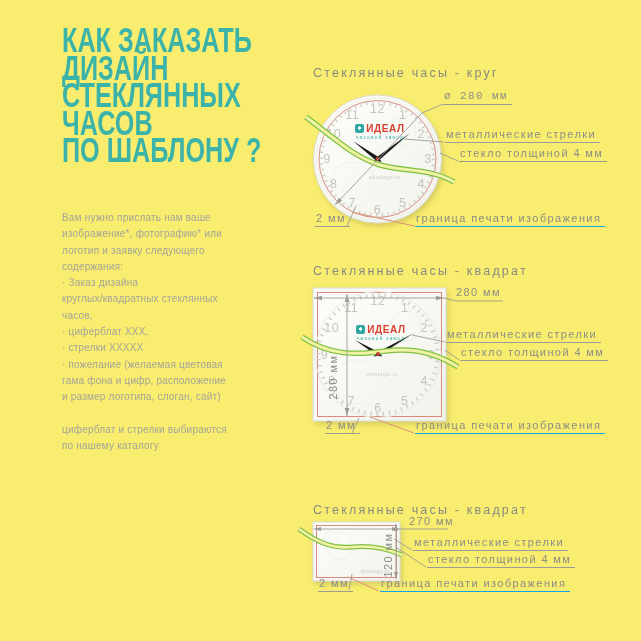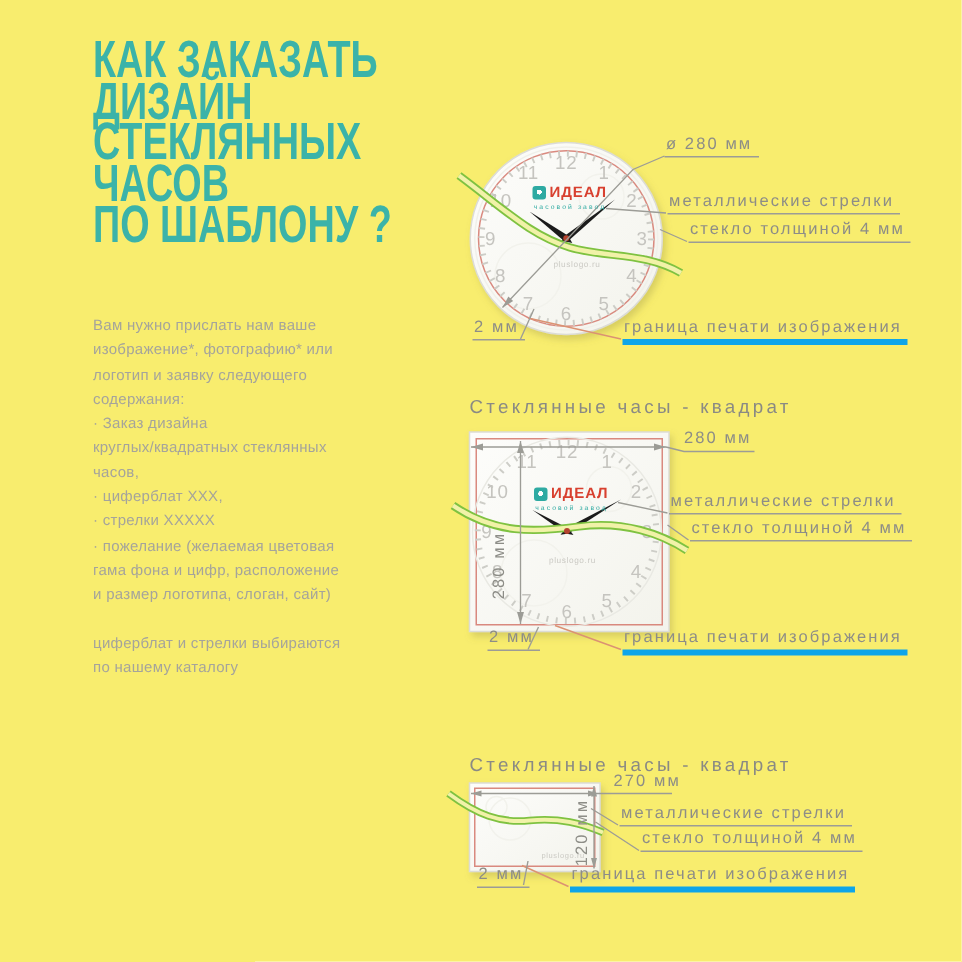--- a/index.html
+++ b/index.html
@@ -9,21 +9,21 @@
 
   .page-title{position:absolute;left:62px;top:26px;z-index:2;color:#3BB3A9;font-weight:bold;
               font-size:35px;line-height:27.6px;white-space:pre-line;
               transform:scaleX(0.72);transform-origin:0 0;letter-spacing:0;}
   .body-text{position:absolute;left:62px;top:210px;width:265px;z-index:2;color:#A5A49B;
              font-size:10px;line-height:16.3px;white-space:pre-line;letter-spacing:0.2px;}
 
   .diag-title{position:absolute;z-index:2;font-size:12.5px;letter-spacing:2.2px;color:#8A8A84;white-space:nowrap;}
   .ann{position:absolute;z-index:2;font-size:11px;letter-spacing:1.4px;color:#8D8D87;white-space:nowrap;}
   .u{border-bottom:1px solid #9C9C96;padding:0 4px 2px 1px;}
-  .u-red{border-bottom:4px solid #0ea5e9;padding:0 4px 2px 1px;text-align:center;}
+  .u-red{border-bottom:1px solid #0ea5e9;padding:0 4px 2px 1px;text-align:center;}
   .rot{transform:translate(-50%,-50%) rotate(-90deg);}
 
   .logo{position:absolute;z-index:2;width:52px;text-align:center;}
   .logo-row{display:flex;align-items:center;justify-content:center;gap:2px;}
   .logo-icon{width:9px;height:9px;border-radius:2px;display:inline-block;
              background:radial-gradient(circle at 50% 45%, #ffffff 0 1.6px, #2EAAA2 1.7px);}
   .logo-name{color:#D8402F;font-weight:bold;font-size:10px;letter-spacing:0.6px;}
   .logo-sub{font-size:4.5px;color:#2EAAA2;letter-spacing:1.4px;margin-top:1px;}
   .wm{position:absolute;z-index:2;font-size:5.5px;color:#CBCAC4;letter-spacing:0.4px;}
 
@@ -156,21 +156,22 @@
 часов,
 · циферблат XXX,
 · стрелки XXXXX
 · пожелание (желаемая цветовая
 гама фона и цифр, расположение
 и размер логотипа, слоган, сайт)
 
 циферблат и стрелки выбираются
 по нашему каталогу</div>
 
-  <div class="ann u" style="left:443px;top:90px;">ø 280 мм</div>
+  <div class="diag-title" style="left:313px;top:66px;">Стеклянные часы - круг</div>
+  <div class="ann u" style="left:443px;top:90px;font-family:Liberation Mono, monospace;">ø 280 мм</div>
   <div class="ann u" style="left:445px;top:128px;">металлические стрелки</div>
   <div class="ann u" style="left:459px;top:147px;">стекло толщиной 4 мм</div>
   <div class="ann u" style="left:315px;top:212px;">2 мм</div>
   <div class="ann u-red" style="left:415px;top:212px;">граница печати изображения</div>
   <div class="logo" style="left:354px;top:123px;">
     <div class="logo-row">
         <span class="logo-icon"></span>
         <span class="logo-name">ИДЕАЛ</span>
       </div>
     <div class="logo-sub">часовой завод</div>

